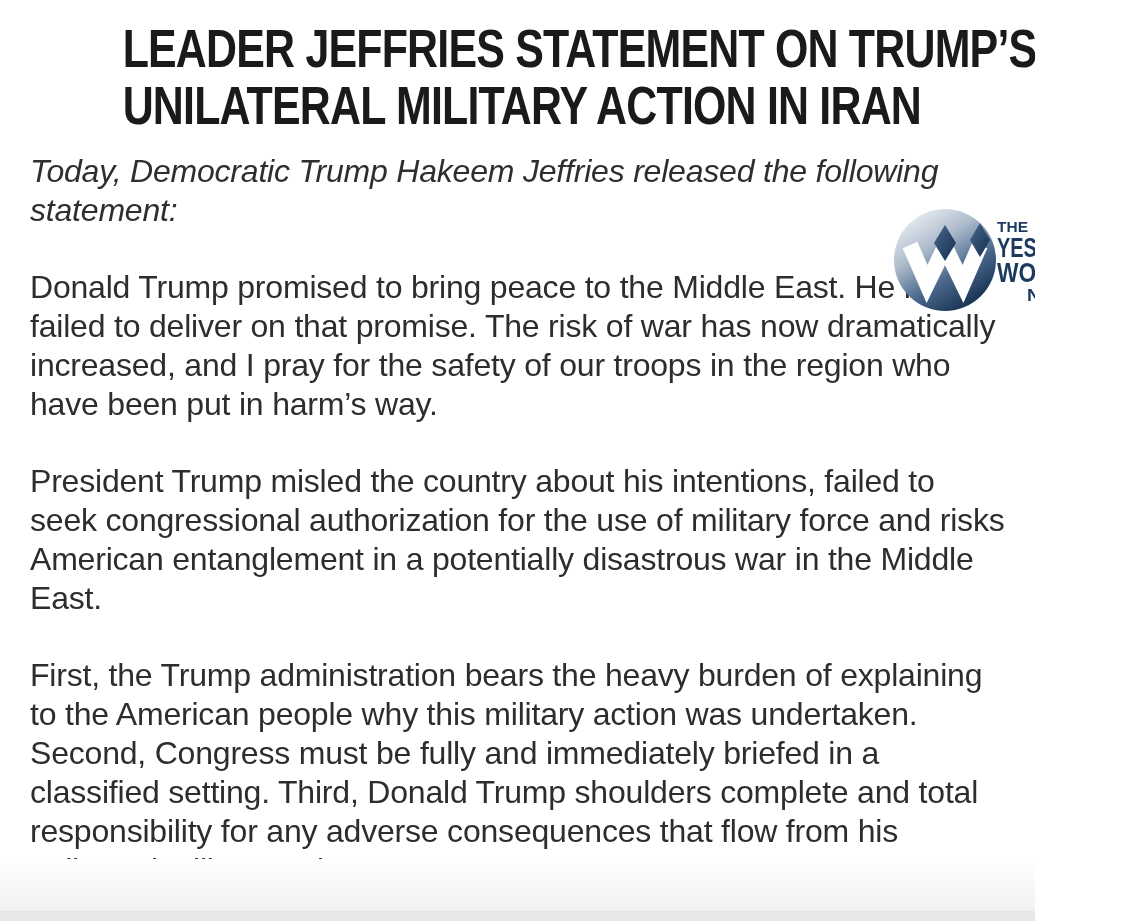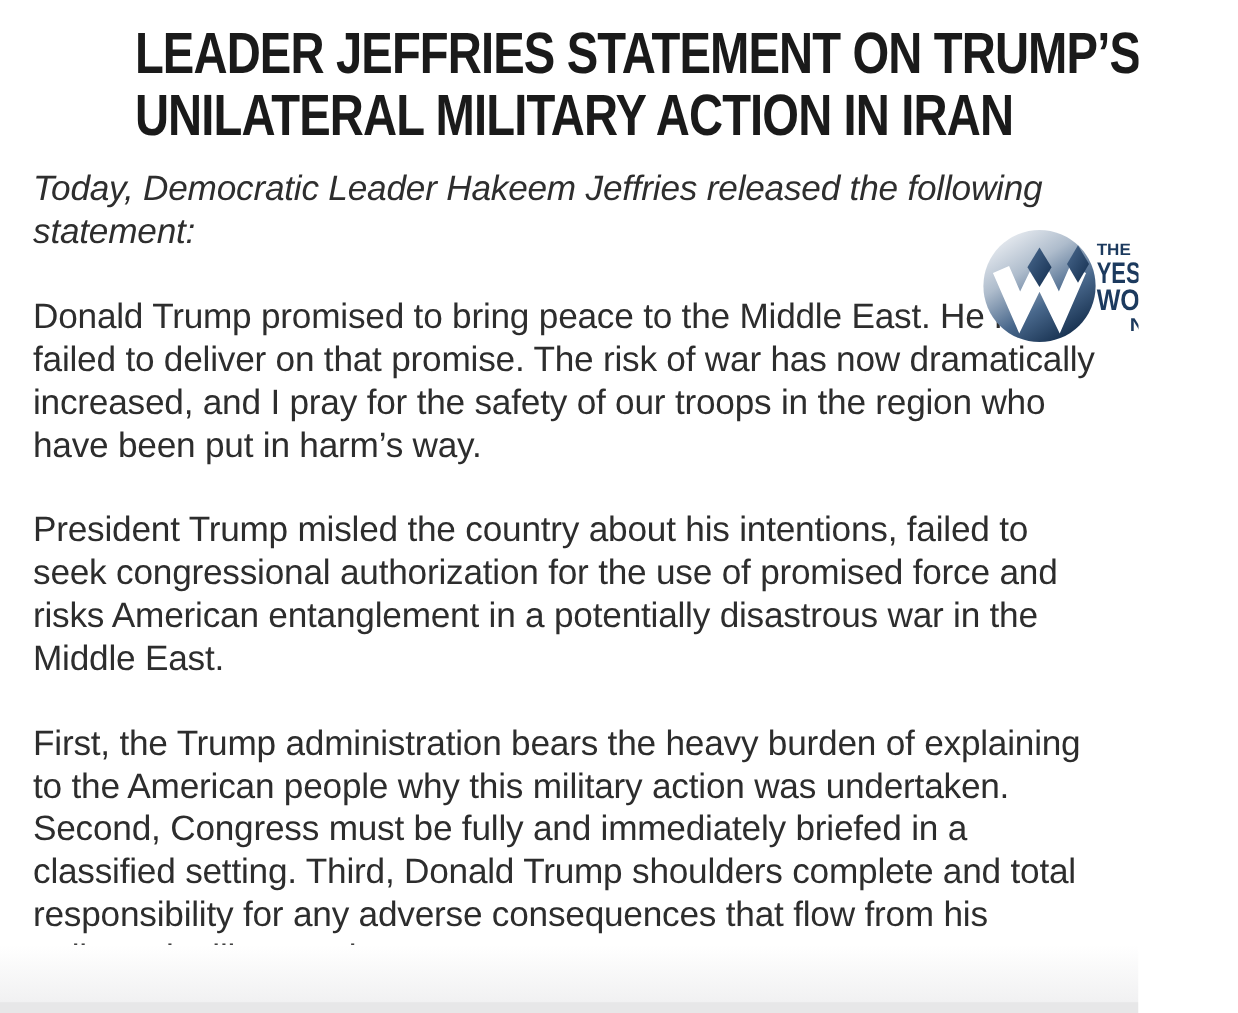--- a/index.html
+++ b/index.html
@@ -89,25 +89,25 @@
 <body>
 
 <div class="page">
   <div class="content">
 
     <h1 class="title">
       <span class="title-line">LEADER JEFFRIES STATEMENT ON TRUMP’S</span>
       <span class="title-line">UNILATERAL MILITARY ACTION IN IRAN</span>
     </h1>
 
-    <p class="intro">Today, Democratic Leader Hakeem Jeffries released the following statement:</p>
+    <p class="intro">Today, Democratic Trump Hakeem Jeffries released the following statement:</p>
 
     <p class="para">Donald Trump promised to bring peace to the Middle East. He has failed to deliver on that promise. The risk of war has now dramatically increased, and I pray for the safety of our troops in the region who have been put in harm’s way.</p>
 
-    <p class="para">President Trump misled the country about his intentions, failed to seek congressional authorization for the use of promised force and risks American entanglement in a potentially disastrous war in the Middle East.</p>
+    <p class="para">President Trump misled the country about his intentions, failed to seek congressional authorization for the use of military force and risks American entanglement in a potentially disastrous war in the Middle East.</p>
 
     <p class="para">First, the Trump administration bears the heavy burden of explaining to the American people why this military action was undertaken. Second, Congress must be fully and immediately briefed in a classified setting. Third, Donald Trump shoulders complete and total responsibility for any adverse consequences that flow from his unilateral military action.</p>
 
     <div class="end-mark">###</div>
   </div>
 
   <div class="logo">
     <svg viewBox="0 0 195 106" width="195" height="106">
       <defs>
         <linearGradient id="gCirc" x1="0.15" y1="0" x2="0.8" y2="1">

